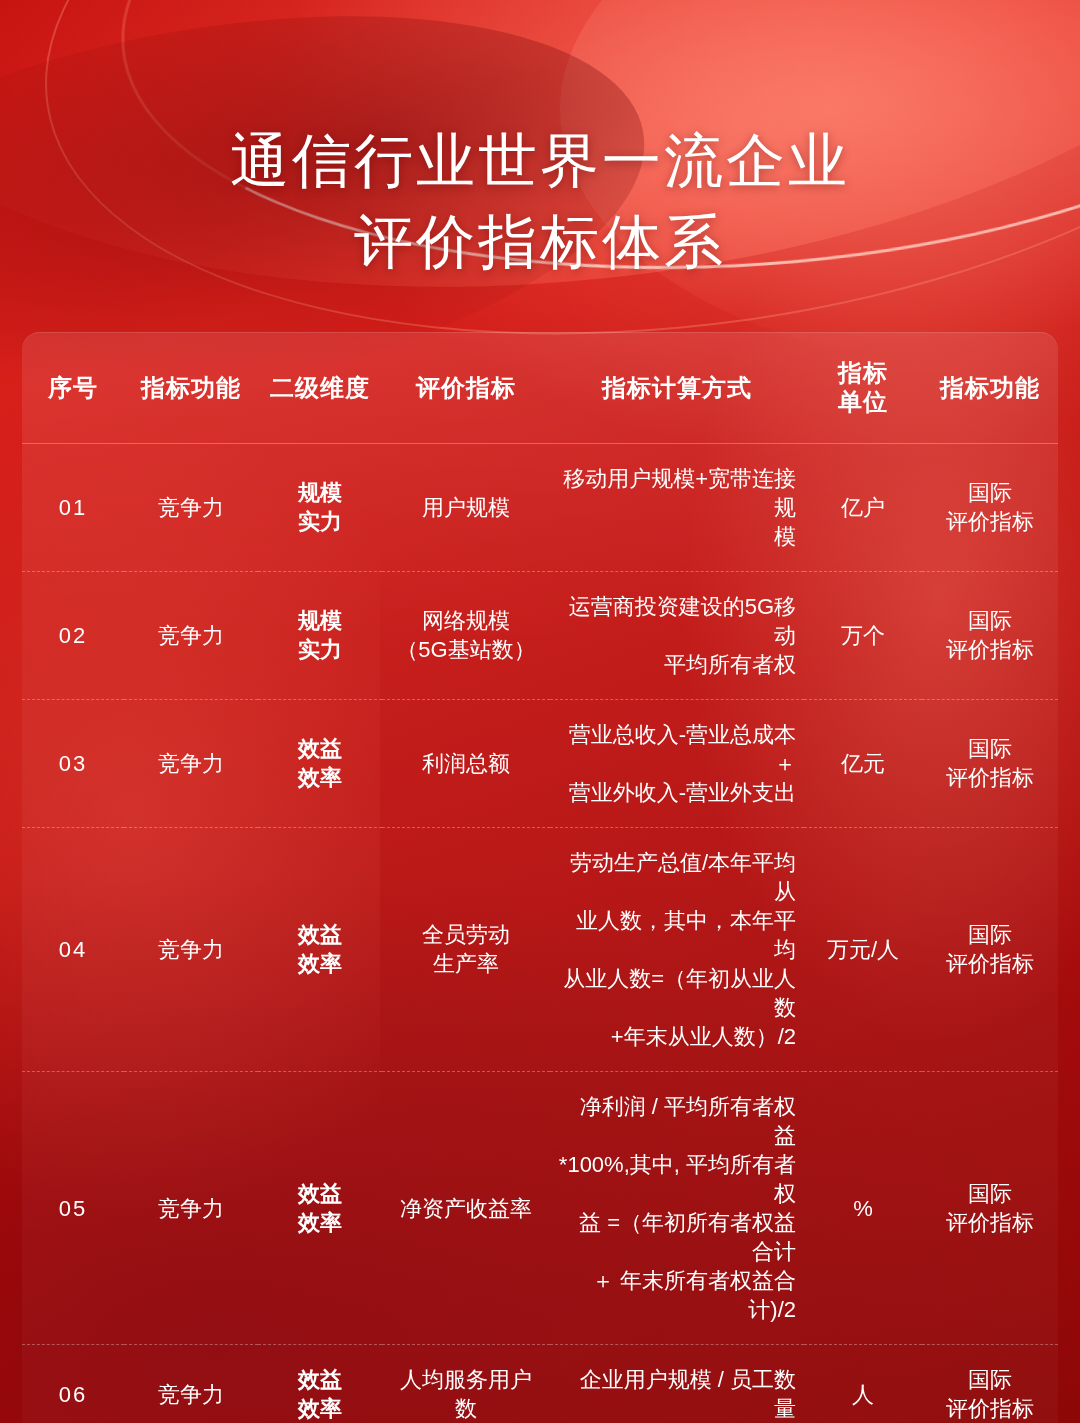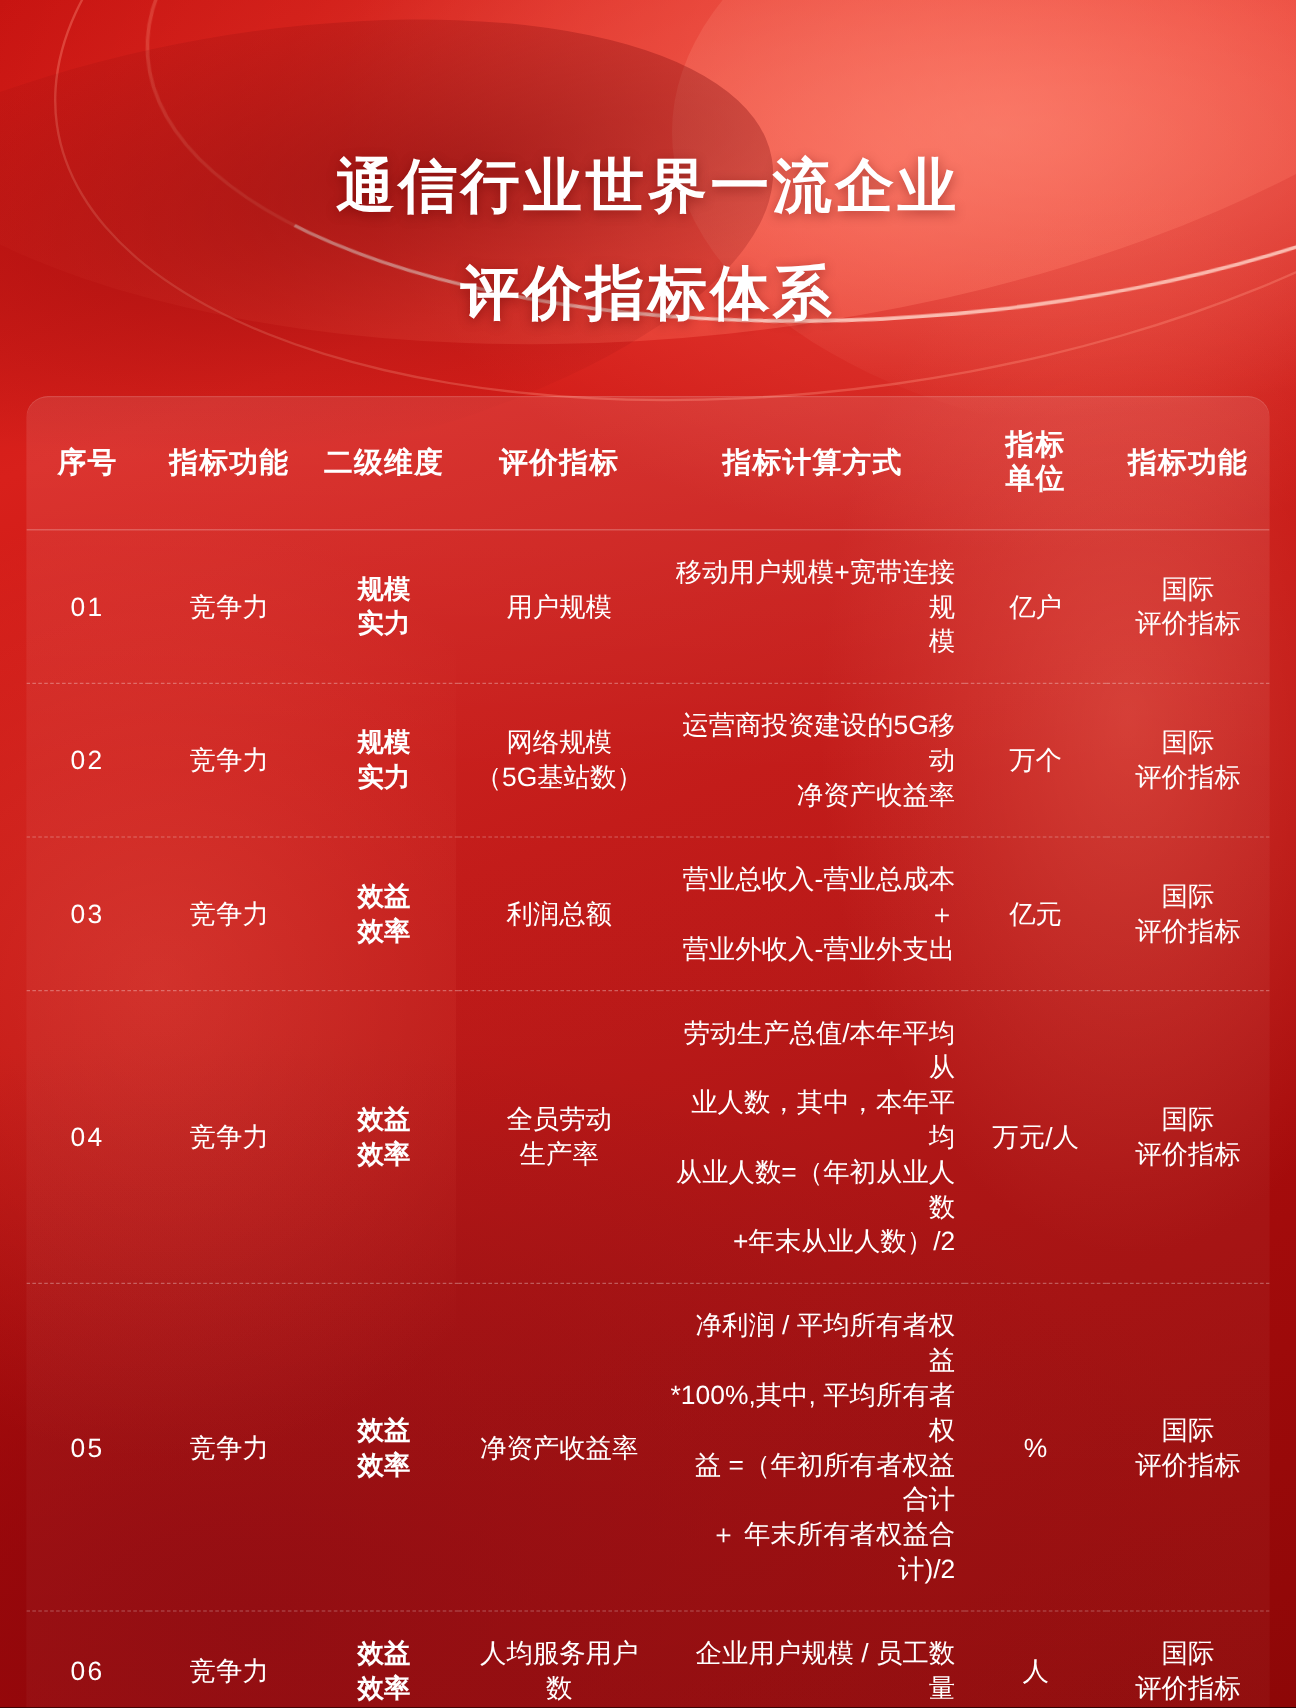--- a/index.html
+++ b/index.html
@@ -75,28 +75,28 @@
     pointer-events: none;
   }
 
   .title-block {
     position: relative;
     padding-top: 132px;
     text-align: center;
   }
   .title-line {
     color: #ffffff;
-    font-size: 49px;
-    font-weight: bold;
+    font-size: 59px;
+    font-weight: normal;
     letter-spacing: 3px;
     line-height: 1.0;
     text-shadow: 0 2px 10px rgba(90,0,0,0.45);
   }
   .title-line.second {
-    margin-top: 40px;
+    margin-top: 22px;
   }
 
   .table-card {
     position: relative;
     margin: 60px 22px 0 22px;
     border-radius: 18px;
     background: linear-gradient(180deg, rgba(255,255,255,0.10) 0%, rgba(255,255,255,0.045) 28%, rgba(255,255,255,0.03) 100%);
     box-shadow: inset 0 1px 0 rgba(255,255,255,0.12);
     overflow: hidden;
   }
@@ -193,21 +193,21 @@
 评价指标</td>
         </tr>
         <tr>
           <td class="c-no">02</td>
           <td class="c-dim1">竞争力</td>
           <td class="c-dim2">规模
 实力</td>
           <td class="c-name">网络规模
 （5G基站数）</td>
           <td class="c-formula">运营商投资建设的5G移动
-净资产收益率</td>
+平均所有者权</td>
           <td class="c-unit">万个</td>
           <td class="c-func">国际
 评价指标</td>
         </tr>
         <tr>
           <td class="c-no">03</td>
           <td class="c-dim1">竞争力</td>
           <td class="c-dim2">效益
 效率</td>
           <td class="c-name">利润总额</td>

